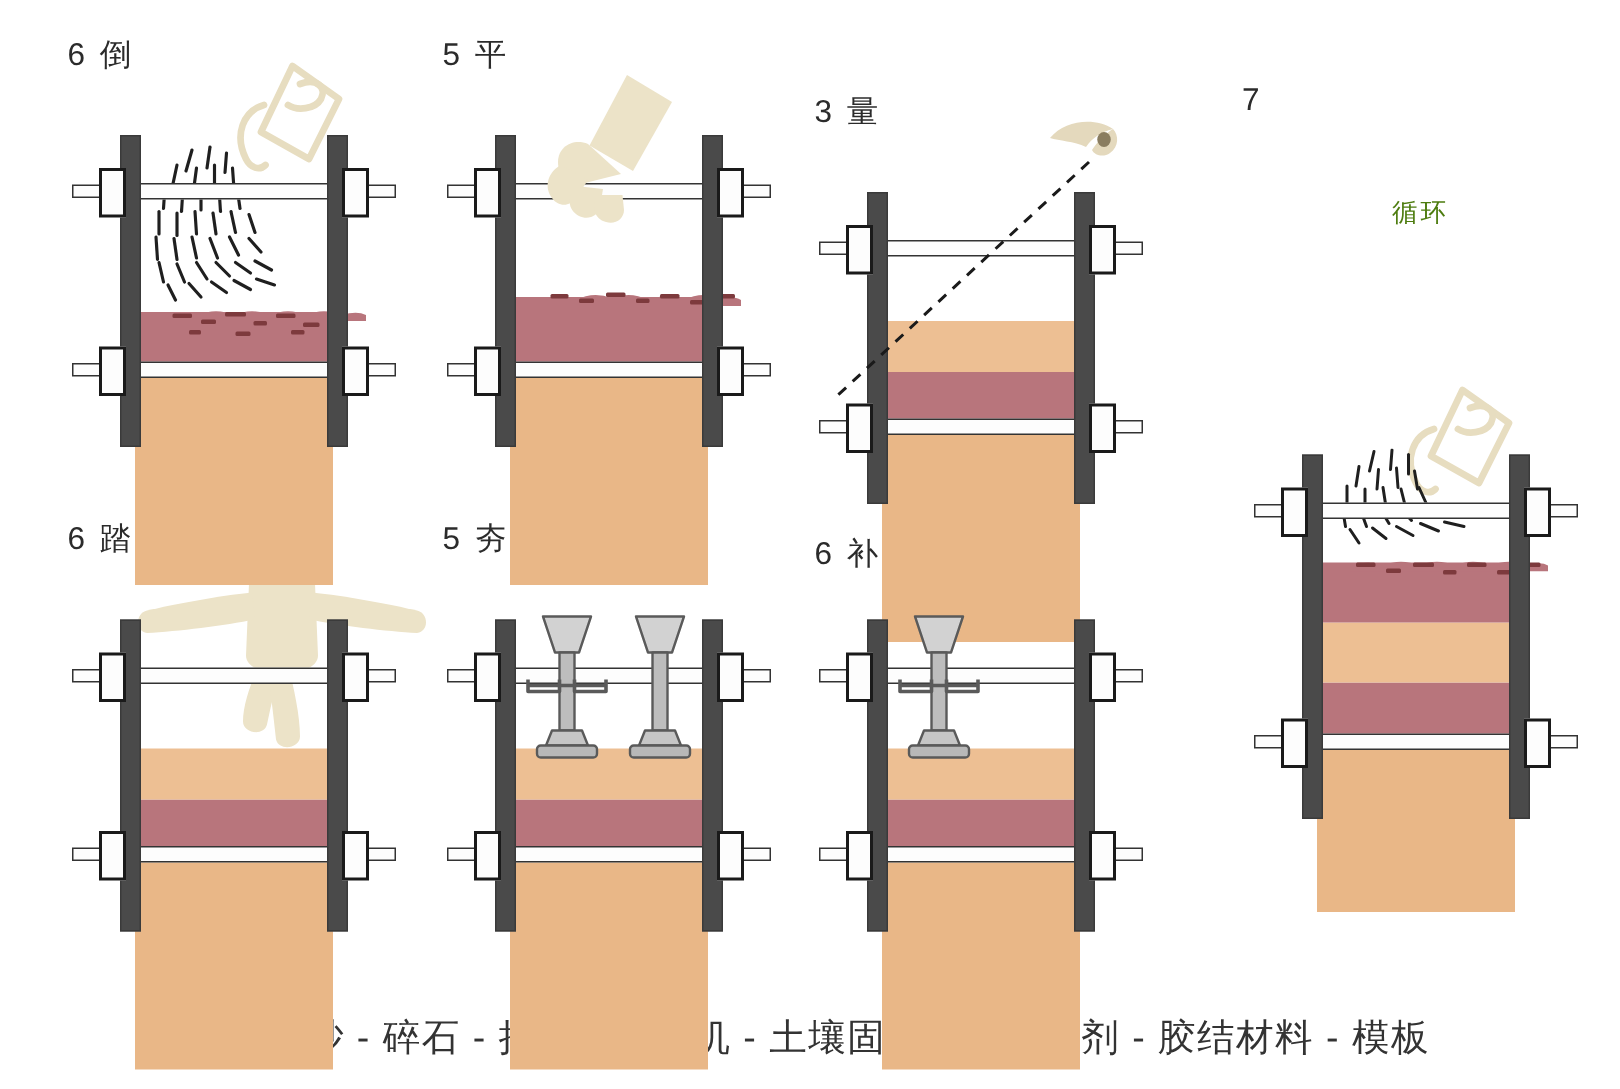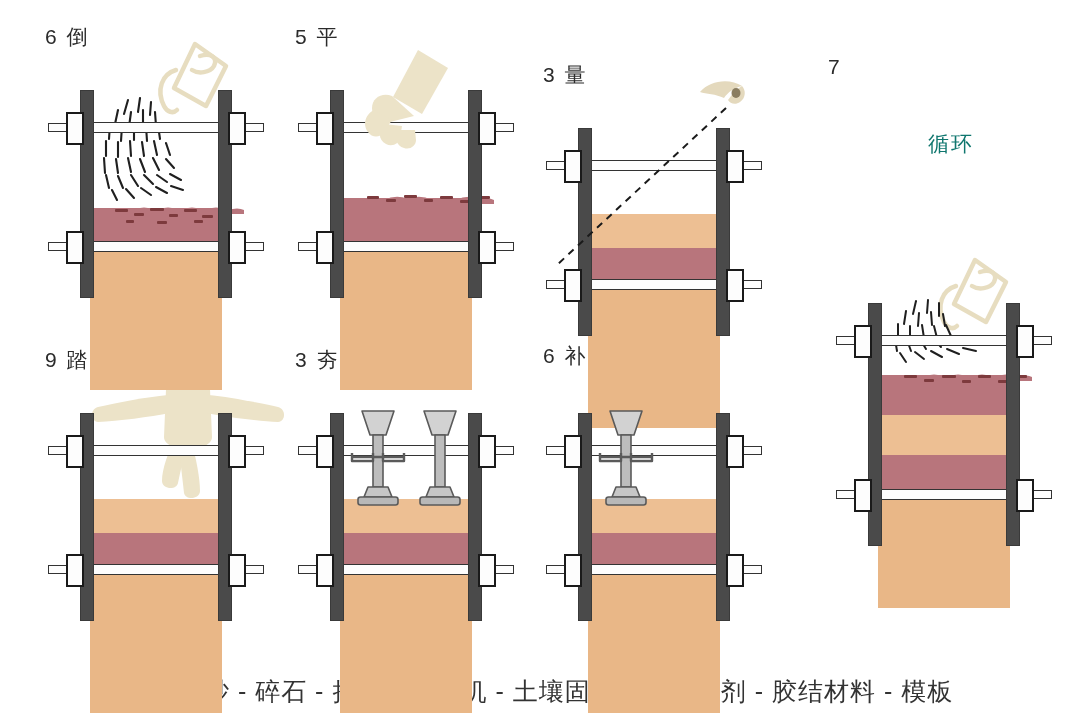--- a/index.html
+++ b/index.html
@@ -32,23 +32,23 @@
     position: absolute;
     font-size: 21px;
     line-height: 1;
     letter-spacing: 2px;
     color: #2b2b2b;
     white-space: nowrap;
     font-family: "Liberation Sans", "DejaVu Sans", sans-serif;
   }
   .cycle-word {
     position: absolute;
-    font-size: 21px;
+    font-size: 17px;
     letter-spacing: 2px;
-    color: #0f766e;
+    color: #4d7c0f;
     white-space: nowrap;
   }
 
   
   .form {
     position: absolute;
   }
   
   .post {
     position: absolute;
@@ -326,21 +326,21 @@
       <div class="post right" style="right:18px; top:0; width:14px; height:208px;"></div>
 
       <div class="bracket" style="left:4px;   top:22px;  width:18px; height:33px;"></div>
       <div class="bracket" style="left:166px; top:22px;  width:18px; height:33px;"></div>
       <div class="bracket" style="left:4px;   top:141px; width:18px; height:33px;"></div>
       <div class="bracket" style="left:166px; top:141px; width:18px; height:33px;"></div>
     </div>
   </div>
 
   <div class="panel" style="left:40px; top:345px; width:240px; height:330px;">
-    <div class="panel-label" style="left:5px; top:4px;">9 踏</div>
+    <div class="panel-label" style="left:5px; top:4px;">6 踏</div>
 
     <svg class="ghost" width="200" height="180" viewBox="0 0 200 180" style="left:48px; top:-4px;">
       <g fill="#ece3c8">
         <circle cx="100" cy="22" r="22"></circle>
         <path d="M78 48 C78 44 122 44 122 48 L124 96 C124 104 112 108 100 108 C88 108 76 104 76 96 Z"></path>
         <path d="M80 54 C58 56 28 62 10 66 C2 68 2 80 10 81 C30 80 62 76 82 72 Z"></path>
         <path d="M120 54 C142 56 172 62 190 66 C198 68 198 80 190 81 C170 80 138 76 118 72 Z"></path>
         <path d="M86 100 C80 112 74 128 74 140 C74 148 88 150 90 142 C93 128 96 114 100 104 Z"></path>
         <path d="M104 102 C108 118 112 136 112 150 C112 158 98 160 96 152 C94 134 92 116 90 106 Z"></path>
       </g>
@@ -362,21 +362,21 @@
       <div class="post right" style="right:18px; top:0; width:14px; height:208px;"></div>
 
       <div class="bracket" style="left:4px;   top:22px;  width:18px; height:33px;"></div>
       <div class="bracket" style="left:166px; top:22px;  width:18px; height:33px;"></div>
       <div class="bracket" style="left:4px;   top:141px; width:18px; height:33px;"></div>
       <div class="bracket" style="left:166px; top:141px; width:18px; height:33px;"></div>
     </div>
   </div>
 
   <div class="panel" style="left:290px; top:345px; width:240px; height:330px;">
-    <div class="panel-label" style="left:5px; top:4px;">3 夯</div>
+    <div class="panel-label" style="left:5px; top:4px;">5 夯</div>
 
     <div class="form" style="left:22px; top:68px; width:188px; height:250px;">
       <div class="layer base" style="left:28px; top:160px; width:132px; height:140px;"></div>
       <div class="layer red" style="left:28px; top:120px; width:132px; height:38px;"></div>
       <div class="layer tan" style="left:28px; top:86px;  width:132px; height:34px;"></div>
 
       <svg class="tamper" width="64" height="98" viewBox="0 0 64 98" style="left:34px; top:-4px;">
         <g stroke="#5a5a5a" stroke-width="1.6" stroke-linejoin="round">
           <path d="M16 2 L48 2 L40 26 L24 26 Z" fill="#d2d2d2"></path>
           <rect x="27" y="26" width="10" height="52" fill="#bdbdbd"></rect>
@@ -407,21 +407,21 @@
       <div class="post right" style="right:18px; top:0; width:14px; height:208px;"></div>
 
       <div class="bracket" style="left:4px;   top:22px;  width:18px; height:33px;"></div>
       <div class="bracket" style="left:166px; top:22px;  width:18px; height:33px;"></div>
       <div class="bracket" style="left:4px;   top:141px; width:18px; height:33px;"></div>
       <div class="bracket" style="left:166px; top:141px; width:18px; height:33px;"></div>
     </div>
   </div>
 
   <div class="panel" style="left:538px; top:345px; width:240px; height:330px;">
-    <div class="panel-label" style="left:5px; top:0;">6 补</div>
+    <div class="panel-label" style="left:5px; top:14px;">6 补</div>
 
     <div class="form" style="left:22px; top:68px; width:188px; height:250px;">
       <div class="layer base" style="left:28px; top:160px; width:132px; height:140px;"></div>
       <div class="layer red" style="left:28px; top:120px; width:132px; height:38px;"></div>
       <div class="layer tan" style="left:28px; top:86px;  width:132px; height:34px;"></div>
 
       <svg class="tamper" width="64" height="98" viewBox="0 0 64 98" style="left:34px; top:-4px;">
         <g stroke="#5a5a5a" stroke-width="1.6" stroke-linejoin="round">
           <path d="M16 2 L48 2 L40 26 L24 26 Z" fill="#d2d2d2"></path>
           <rect x="27" y="26" width="10" height="52" fill="#bdbdbd"></rect>

